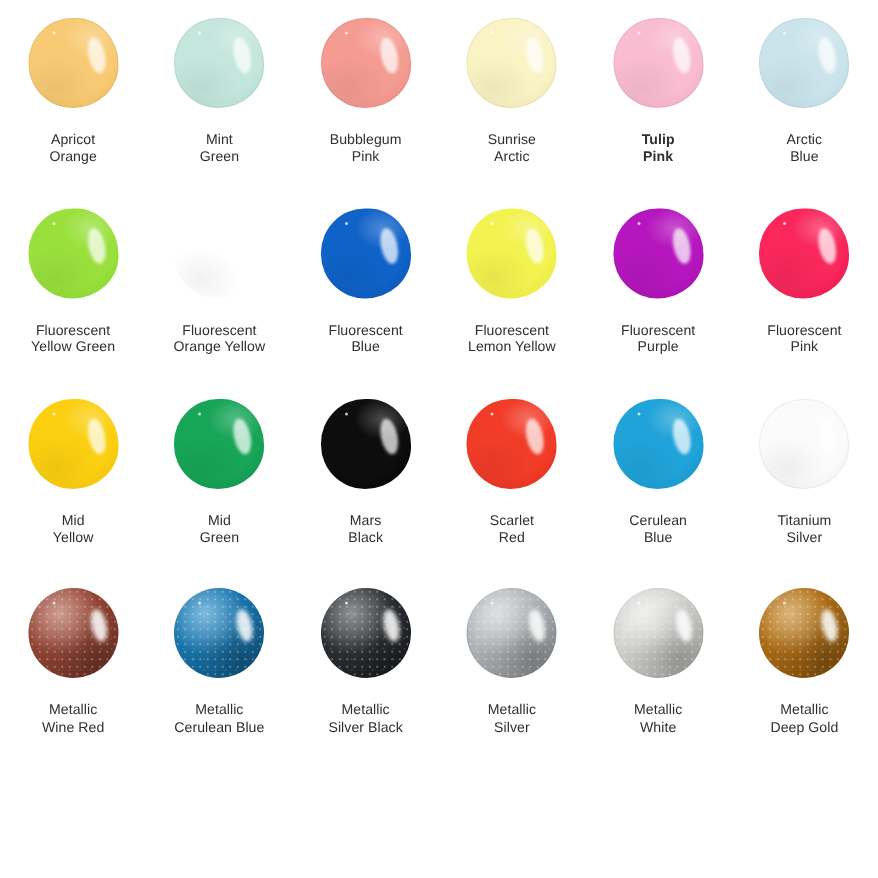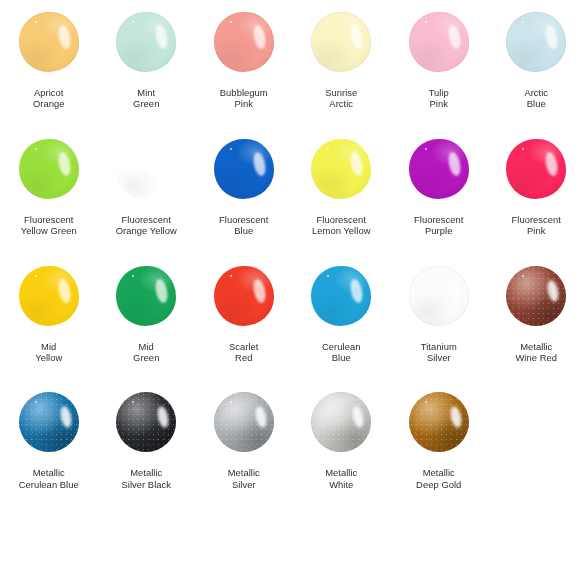--- a/index.html
+++ b/index.html
@@ -178,21 +178,21 @@
 Arctic</div>
     </div>
     <div class="swatch-cell">
       <div class="blob-wrap">
         <div class="blob light" style="background: radial-gradient(circle at 42% 34%, rgb(249, 188, 208) 38%, rgb(249, 188, 208) 62%, rgb(239, 166, 191) 100%);">
           <div class="sheen"></div>
           <div class="gloss"></div>
           <div class="speck"></div>
         </div>
       </div>
-      <div class="swatch-label" style="color: rgb(47, 47, 47);">Tulip
+      <div class="swatch-label" style="color: rgb(47, 47, 47); font-weight: bold;">Tulip
 Pink</div>
     </div>
     <div class="swatch-cell">
       <div class="blob-wrap">
         <div class="blob light" style="background: radial-gradient(circle at 42% 34%, rgb(203, 228, 236) 38%, rgb(203, 228, 236) 62%, rgb(179, 214, 226) 100%);">
           <div class="sheen"></div>
           <div class="gloss"></div>
           <div class="speck"></div>
         </div>
       </div>
@@ -282,20 +282,31 @@
           <div class="sheen"></div>
           <div class="gloss"></div>
           <div class="speck"></div>
         </div>
       </div>
       <div class="swatch-label" style="color: rgb(47, 47, 47);">Mid
 Green</div>
     </div>
     <div class="swatch-cell">
       <div class="blob-wrap">
+        <div class="blob" style="background: radial-gradient(circle at 42% 34%, rgb(13, 13, 13) 38%, rgb(13, 13, 13) 62%, rgb(0, 0, 0) 100%);">
+          <div class="sheen"></div>
+          <div class="gloss"></div>
+          <div class="speck"></div>
+        </div>
+      </div>
+      <div class="swatch-label" style="color: rgb(47, 47, 47);">Mars
+Black</div>
+    </div>
+    <div class="swatch-cell">
+      <div class="blob-wrap">
         <div class="blob" style="background: radial-gradient(circle at 42% 34%, rgb(241, 60, 40) 38%, rgb(241, 60, 40) 62%, rgb(220, 42, 24) 100%);">
           <div class="sheen"></div>
           <div class="gloss"></div>
           <div class="speck"></div>
         </div>
       </div>
       <div class="swatch-label" style="color: rgb(47, 47, 47);">Scarlet
 Red</div>
     </div>
     <div class="swatch-cell">

